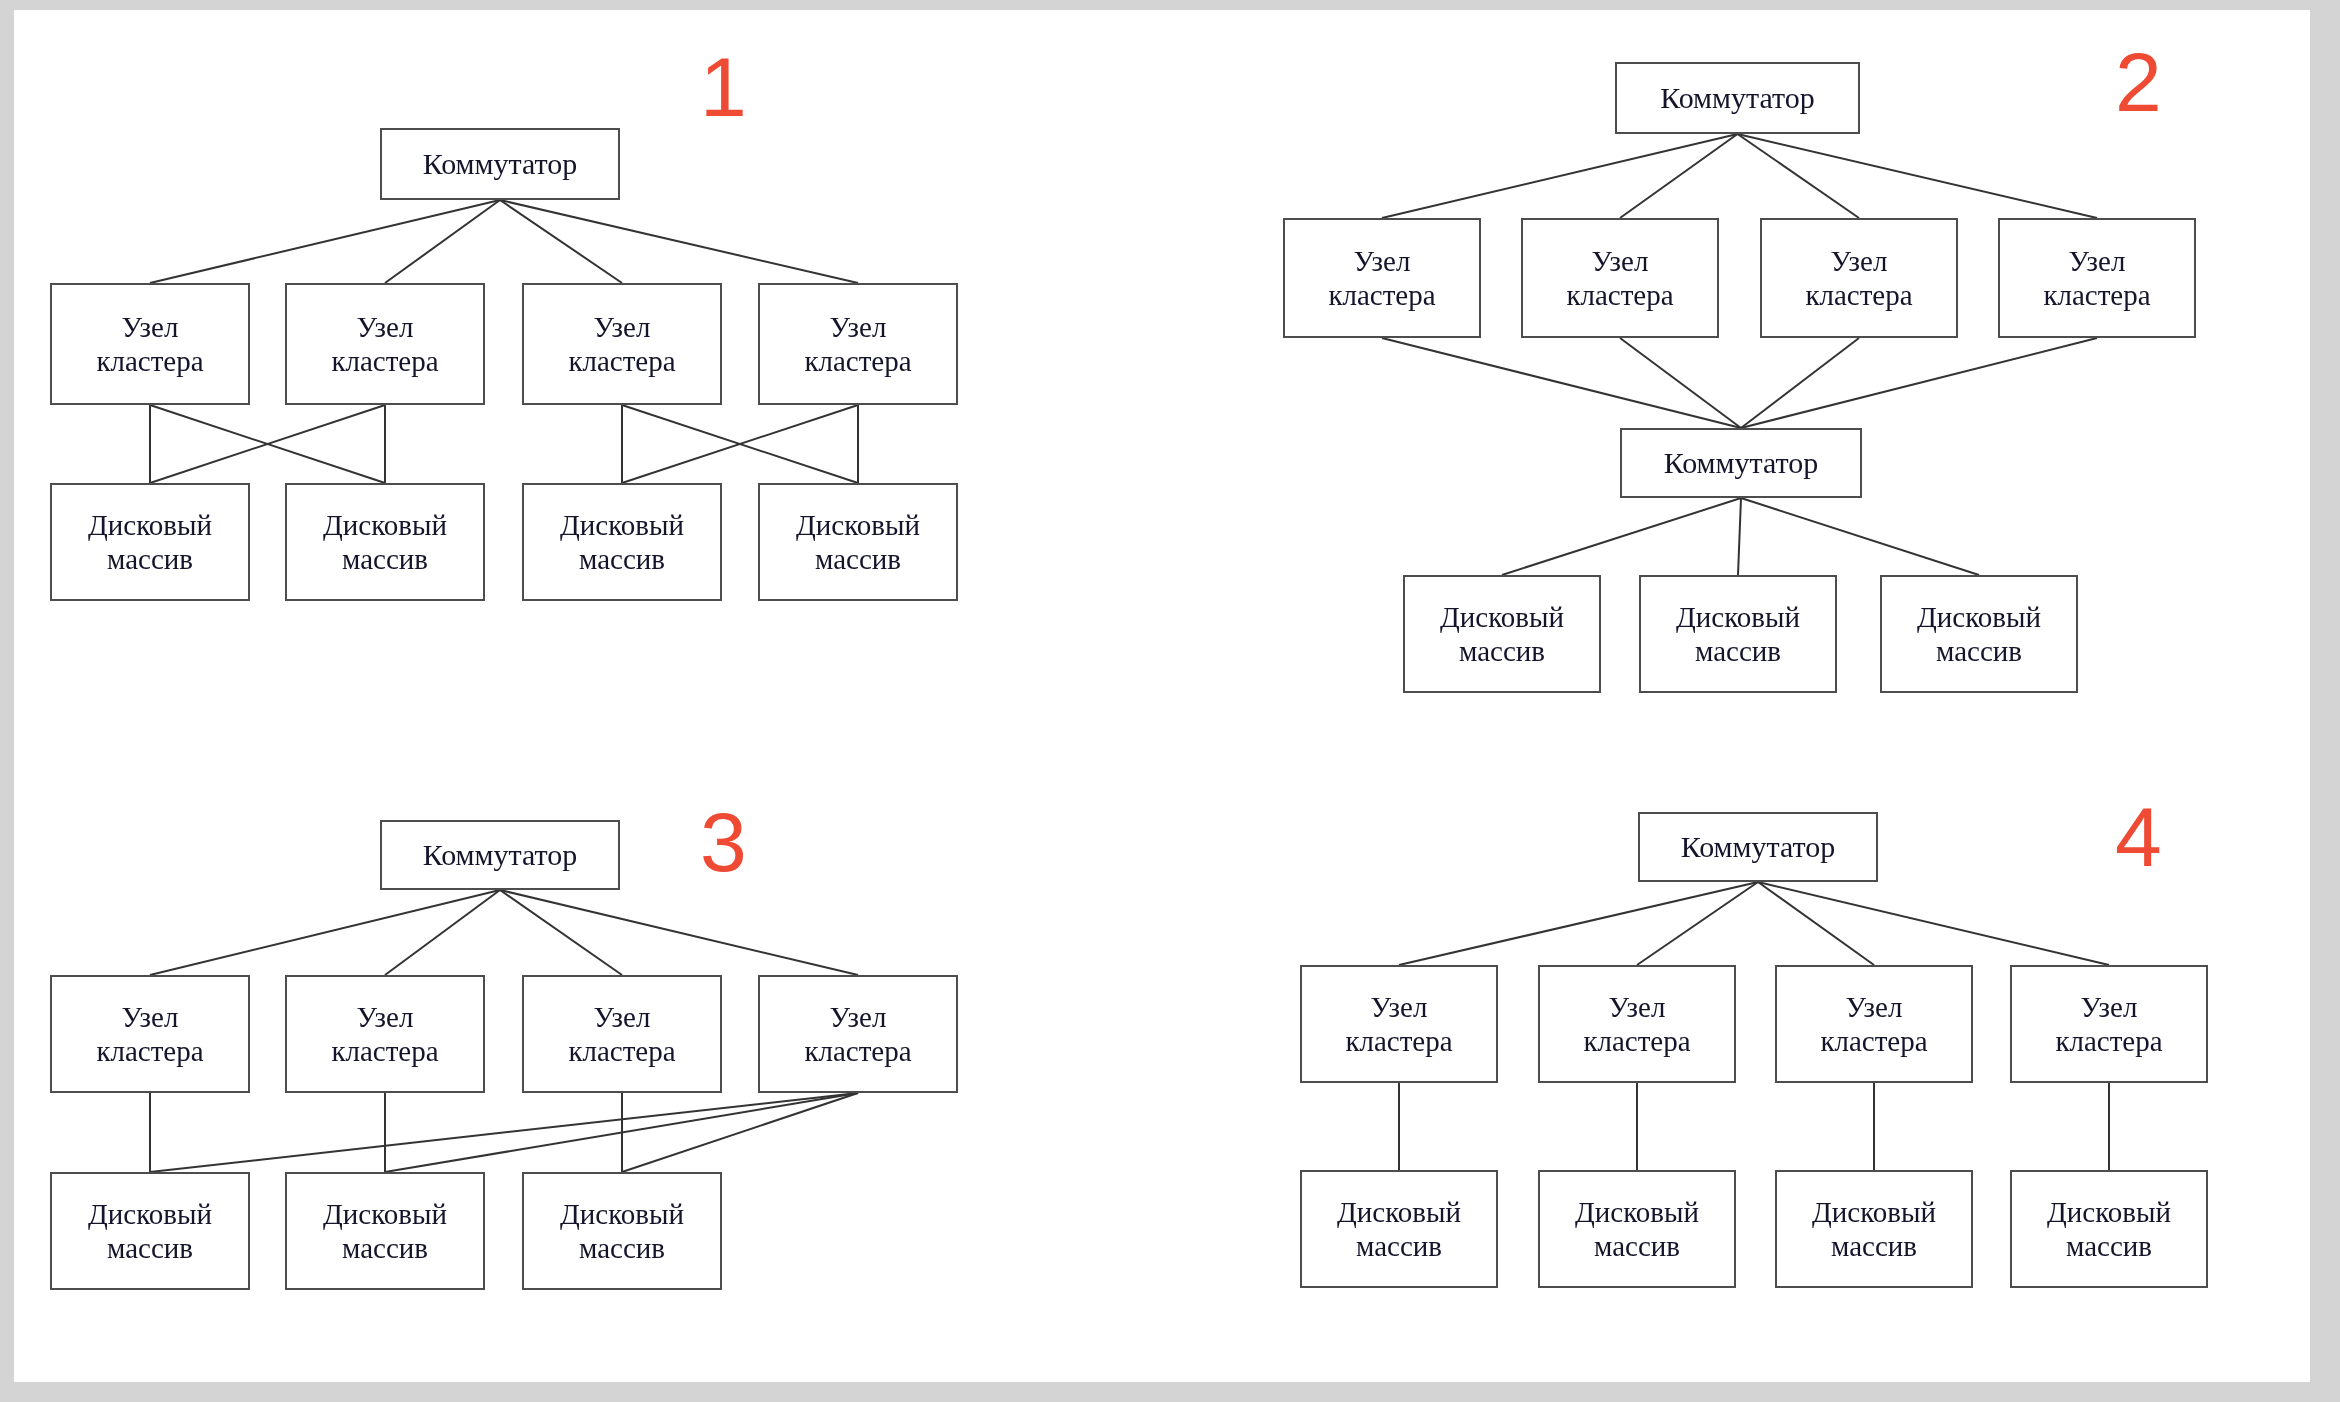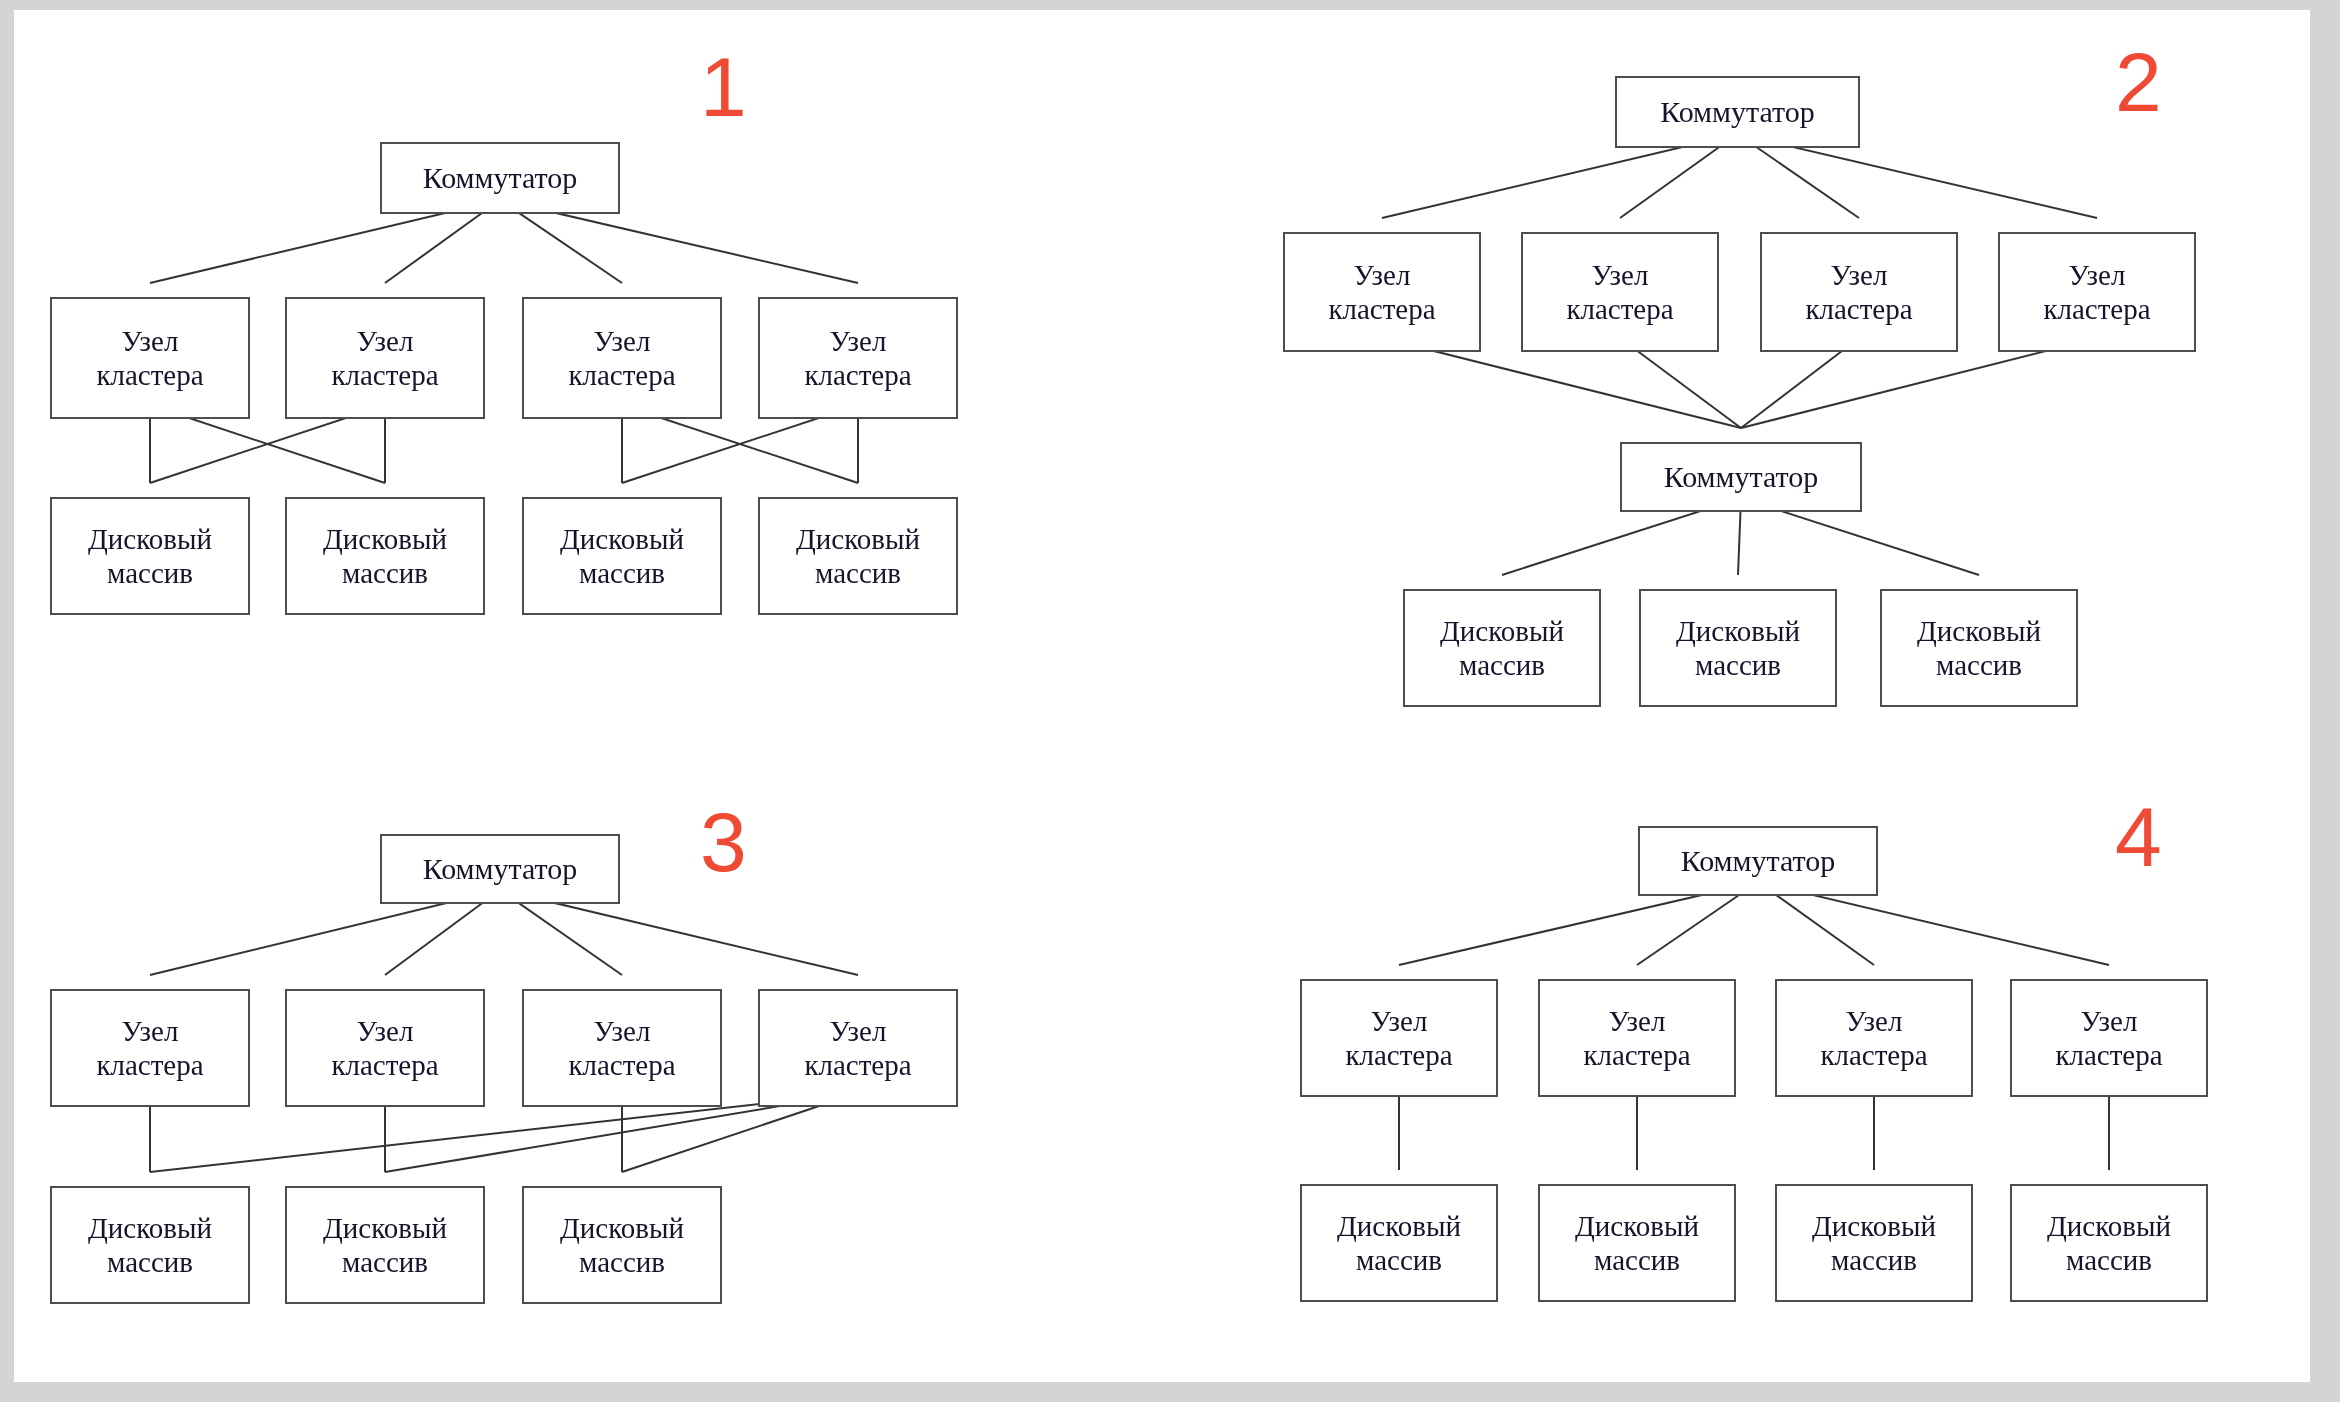--- a/index.html
+++ b/index.html
@@ -34,21 +34,20 @@
     border:2px solid #84cc16;
     background:#ffffff;
     display:flex;
     align-items:center;
     justify-content:center;
     text-align:center;
     color:#14142b;
     line-height:1.18;
     font-size:29px;
     white-space:pre-line;
-    margin-top:14px;
   }
   .node-box.switch{ font-size:30px; }
   .panel-number{
     position:absolute;
     color:#ef4a34;
     font-family:"Liberation Sans","DejaVu Sans",sans-serif;
     font-size:84px;
     font-weight:400;
     line-height:1;
   }

